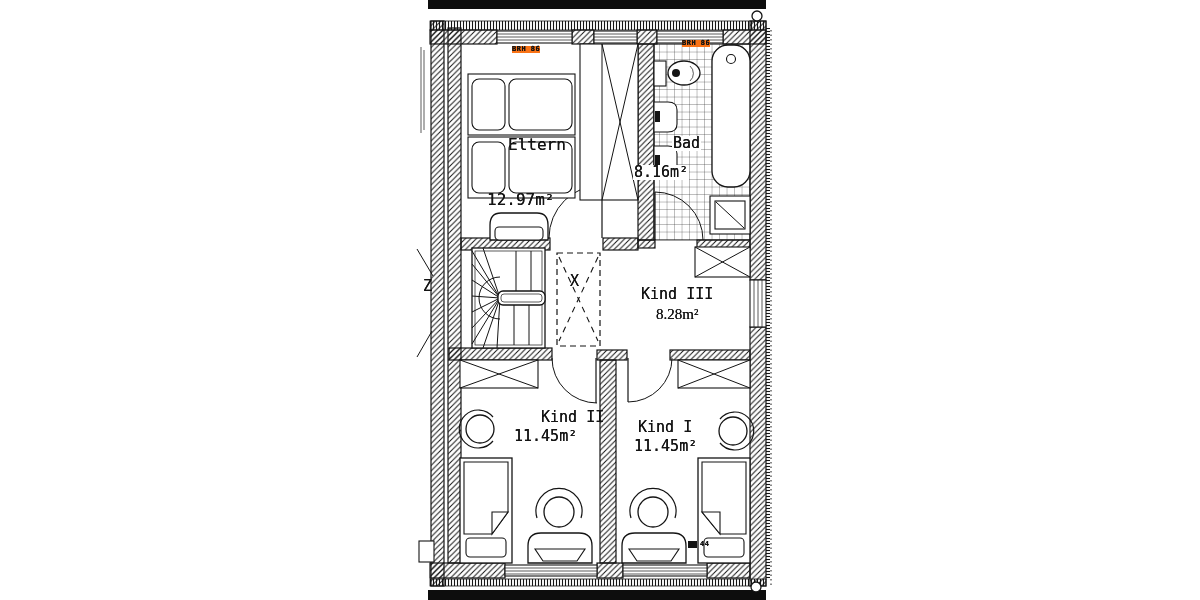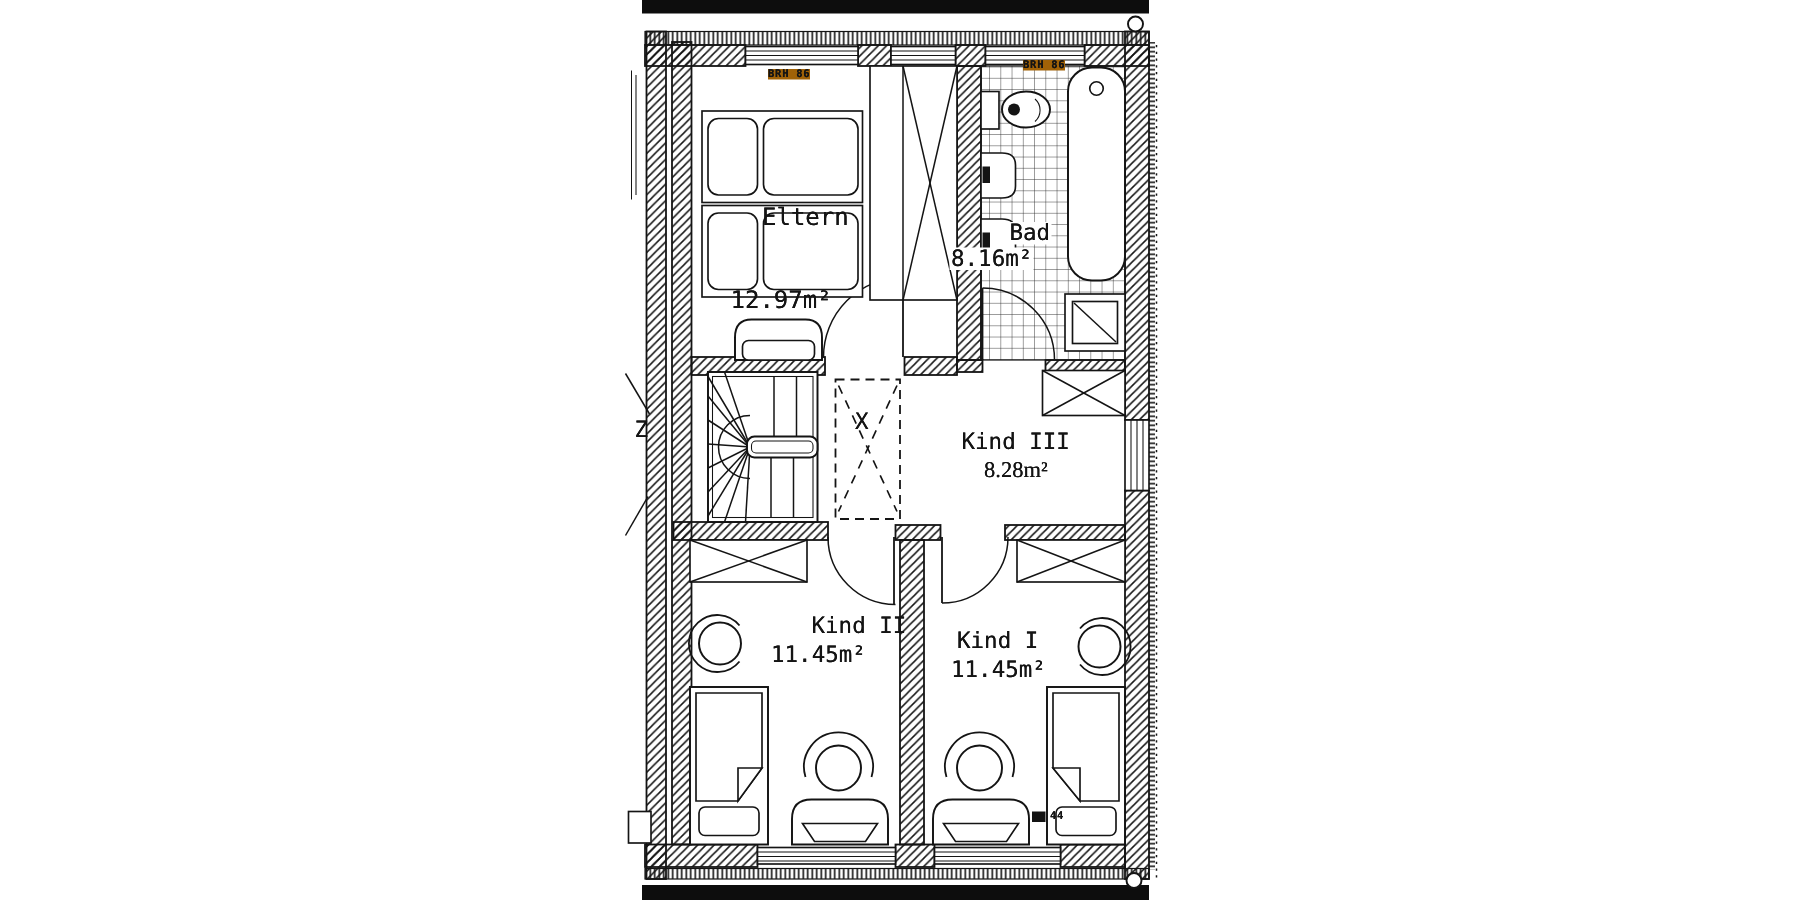--- a/index.html
+++ b/index.html
@@ -13,21 +13,21 @@
   .ln2{stroke:#141414;fill:none;stroke-width:1.2;}
   .thin{stroke:#141414;fill:none;stroke-width:0.7;}
   .dash{stroke:#141414;fill:none;stroke-width:1.2;stroke-dasharray:6 4;}
   .dashd{stroke:#141414;fill:none;stroke-width:1.1;stroke-dasharray:6 5;}
   .ink{fill:#141414;stroke:none;}
   .lbl{position:absolute;color:#141414;white-space:pre;line-height:1;
        text-shadow:0 0 0.4px #141414;}
   .lbl.big{font-size:16px;margin-top:44px;}
   .lbl.med{font-size:15px;}
   .lbl.onwhite{background:#fff;padding:0 1px;}
-  .lbl.tiny{font-size:7px;font-weight:bold;letter-spacing:0.5px;background:#a16207;}
+  .lbl.tiny{font-size:7px;font-weight:bold;letter-spacing:0.5px;background:#f97316;}
   .lbl.mark{font-size:15px;}
 </style>
 </head>
 <body>
 
 <div id="canvas">
 
 <svg id="plan-svg" width="1200" height="600" viewBox="0 0 1200 600">
   <defs>
     <pattern id="hatch" width="5.5" height="5.5" patternUnits="userSpaceOnUse">
@@ -278,21 +278,21 @@
     <line class="ln" x1="432" y1="331" x2="417" y2="357"></line>
     <line class="thin" x1="421" y1="47" x2="421" y2="133"></line>
     <line class="thin" x1="424" y1="50" x2="424" y2="130"></line>
     <rect class="s" x="419" y="541" width="15" height="21"></rect>
   </g>
 </svg>
 
 <div class="lbl big" style="left:508px;top:93px;">Eltern</div>
 <div class="lbl big" style="left:487px;top:148px;">12.97m²</div>
 
-<div class="lbl med onwhite" style="left:672px;top:148px;text-align:right;">Bad</div>
+<div class="lbl med onwhite" style="left:672px;top:136px;text-align:right;">Bad</div>
 <div class="lbl med onwhite" style="left:633px;top:165px;">8.16m²</div>
 
 <div class="lbl med" style="left:641px;top:287px;">Kind III</div>
 <div class="lbl med" style="left:656px;top:307px;font-family:Liberation Serif, serif;">8.28m²</div>
 
 <div class="lbl med" style="left:517px;top:410px;margin-left:24px;">Kind II</div>
 <div class="lbl med" style="left:514px;top:429px;">11.45m²</div>
 
 <div class="lbl med" style="left:638px;top:420px;">Kind I</div>
 <div class="lbl med" style="left:634px;top:439px;">11.45m²</div>

